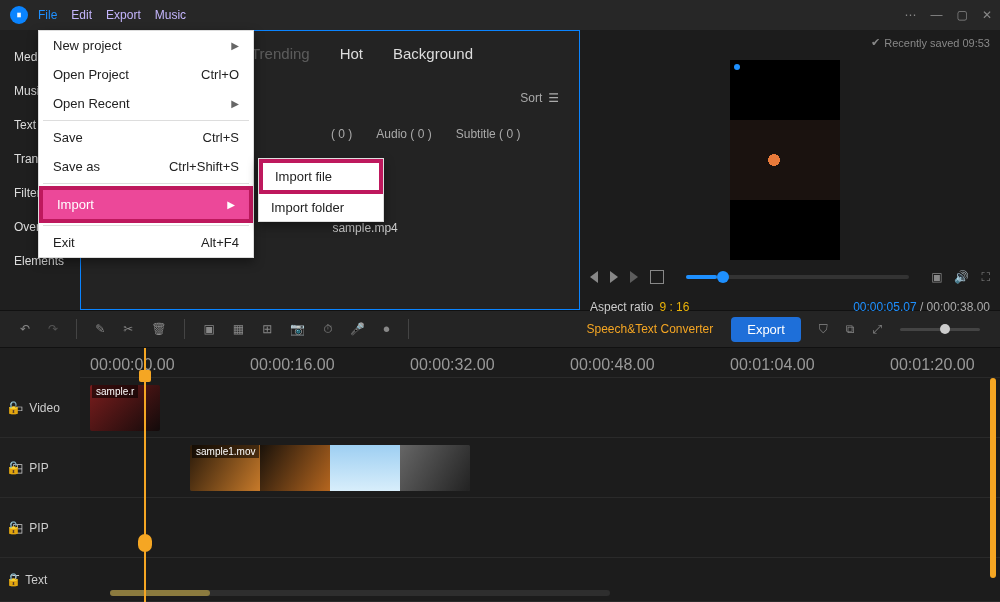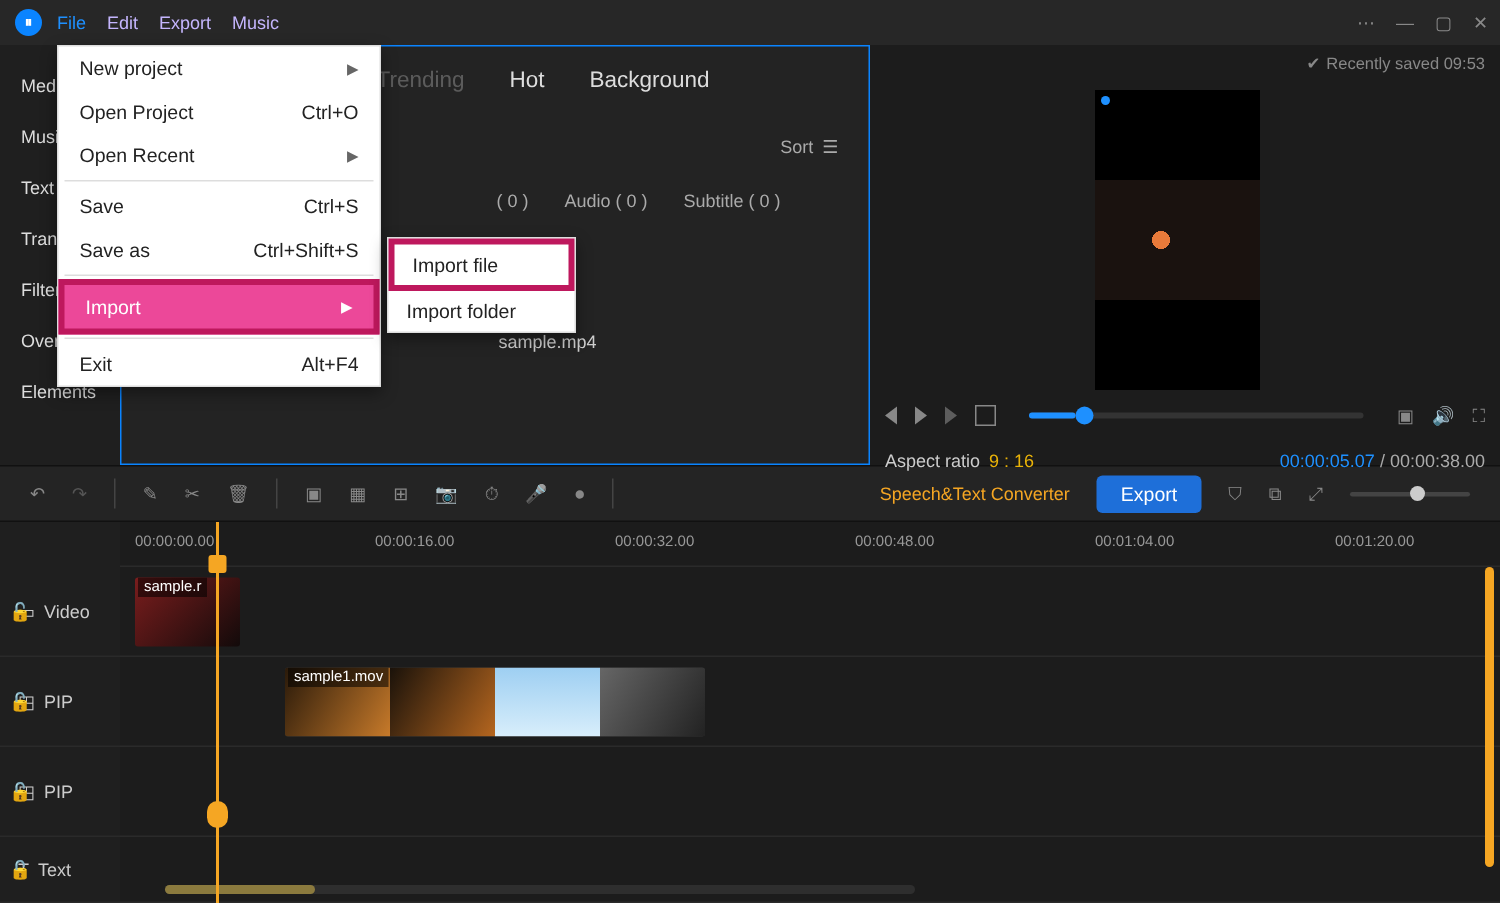--- a/index.html
+++ b/index.html
@@ -61,21 +61,21 @@
 .speech{color:#f5a623;margin-left:auto;cursor:pointer;}
 .export-btn{background:#1e6fd9;color:#fff;padding:5px 16px;border-radius:4px;cursor:pointer;border:none;font-size:13px;}
 .zoom-slider{width:80px;height:3px;background:#444;border-radius:2px;position:relative;}
 .zoom-slider .knob{position:absolute;left:50%;top:-4px;width:10px;height:10px;background:#ccc;border-radius:50%;}
 
 
 .timeline-area{position:relative;height:254px;background:#1c1c1c;display:flex;}
 .tracks-labels{width:80px;background:#1f1f1f;}
 .tracks-labels .tlabel{height:60px;display:flex;align-items:center;gap:6px;padding-left:12px;color:#ccc;border-bottom:1px solid #2a2a2a;}
 .tracks{flex:1;position:relative;}
-.ruler{height:30px;display:flex;align-items:center;position:relative;color:#999;font-size:10px;border-bottom:1px solid #2a2a2a;}
+.ruler{height:30px;display:flex;align-items:center;position:relative;color:#999;font-size:16px;border-bottom:1px solid #2a2a2a;}
 .ruler .tick{position:absolute;top:8px;}
 .track{height:60px;border-bottom:1px solid #2a2a2a;position:relative;display:flex;align-items:center;}
 .clip{position:absolute;height:46px;top:7px;background:#333;border-radius:2px;overflow:hidden;display:flex;}
 .clip .thumb{height:100%;flex:1;}
 .clip-label{position:absolute;left:2px;top:0;background:rgba(0,0,0,.55);color:#fff;font-size:10px;padding:1px 4px;}
 .playhead{position:absolute;left:64px;top:0;bottom:0;width:2px;background:#f5a623;z-index:3;}
 .playhead .head{position:absolute;top:22px;left:-5px;width:12px;height:12px;background:#f5a623;border-radius:2px;}
 .playhead .cut{position:absolute;bottom:50px;left:-6px;width:14px;height:18px;background:#f5a623;border-radius:7px;}
 .hscroll{position:absolute;left:30px;bottom:6px;width:500px;height:6px;background:#2e2e2e;border-radius:3px;}
 .hscroll .bar{position:absolute;left:0;width:100px;height:100%;background:#8b7a3e;border-radius:3px;}

